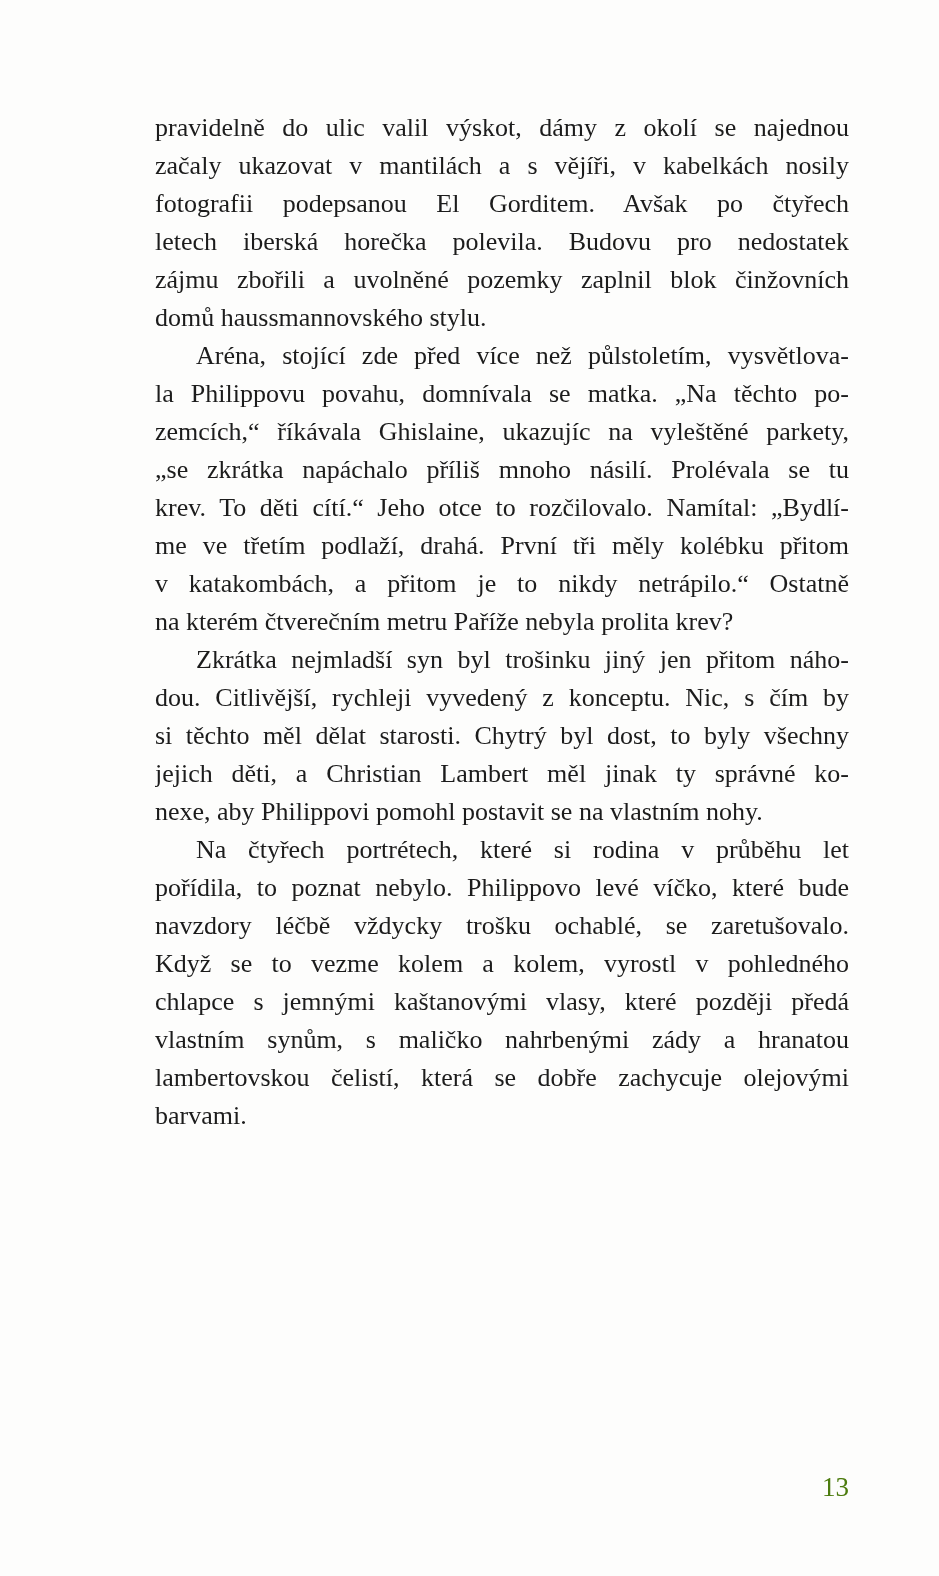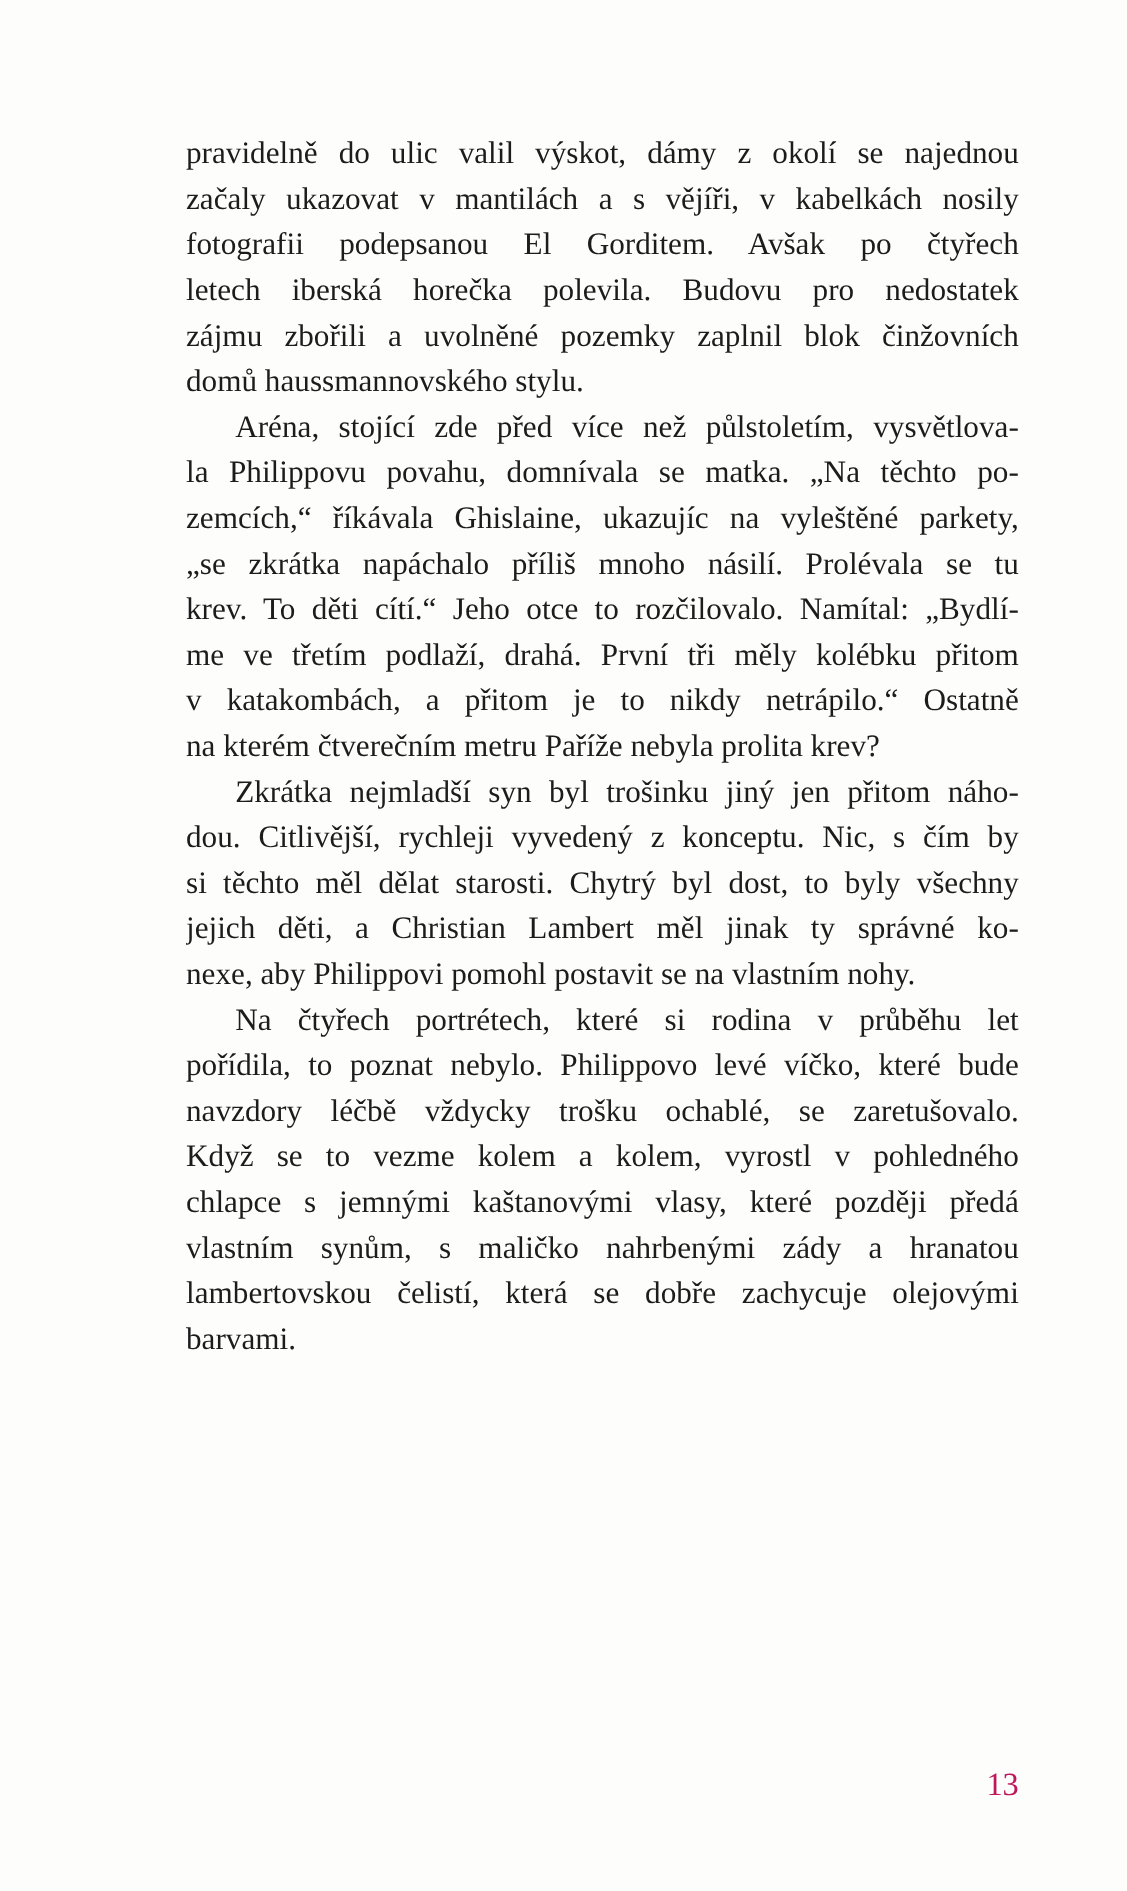--- a/index.html
+++ b/index.html
@@ -42,21 +42,21 @@
     text-indent: 41px;
   }
   .page-number {
     position: absolute;
     top: 1468px;
     left: 155px;
     width: 694px;
     text-align: right;
     font-size: 27px;
     line-height: 38px;
-    color: #be185d;
+    color: #4d7c0f;
   }
 </style>
 </head>
 <body>
 
 <div class="page">
   <main class="text-block" id="text-block">
       <div class="paragraph">
         <div class="line">pravidelně do ulic valil výskot, dámy z okolí se najednou</div>
         <div class="line">začaly ukazovat v mantilách a s vějíři, v kabelkách nosily</div>

